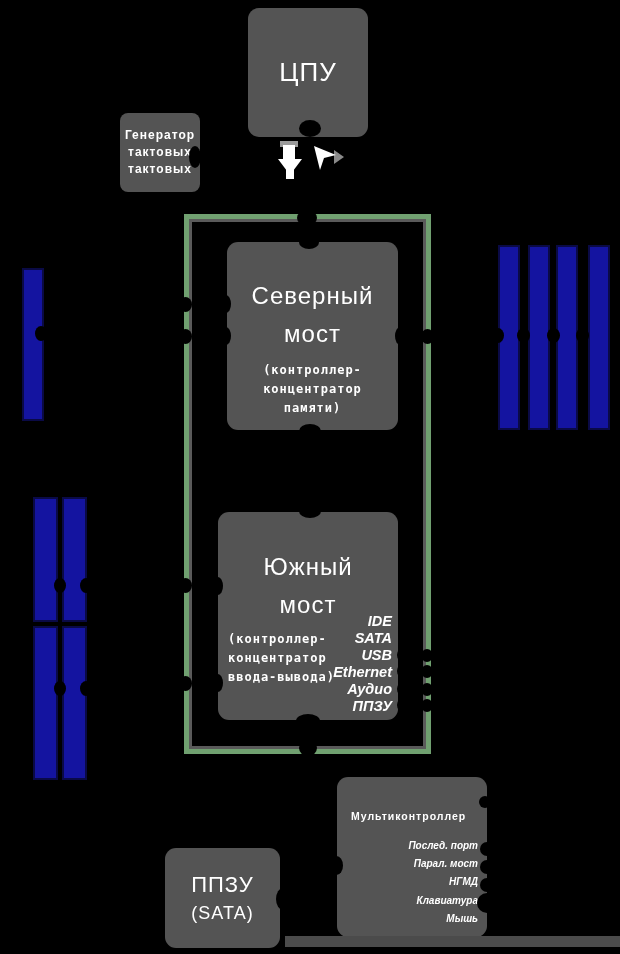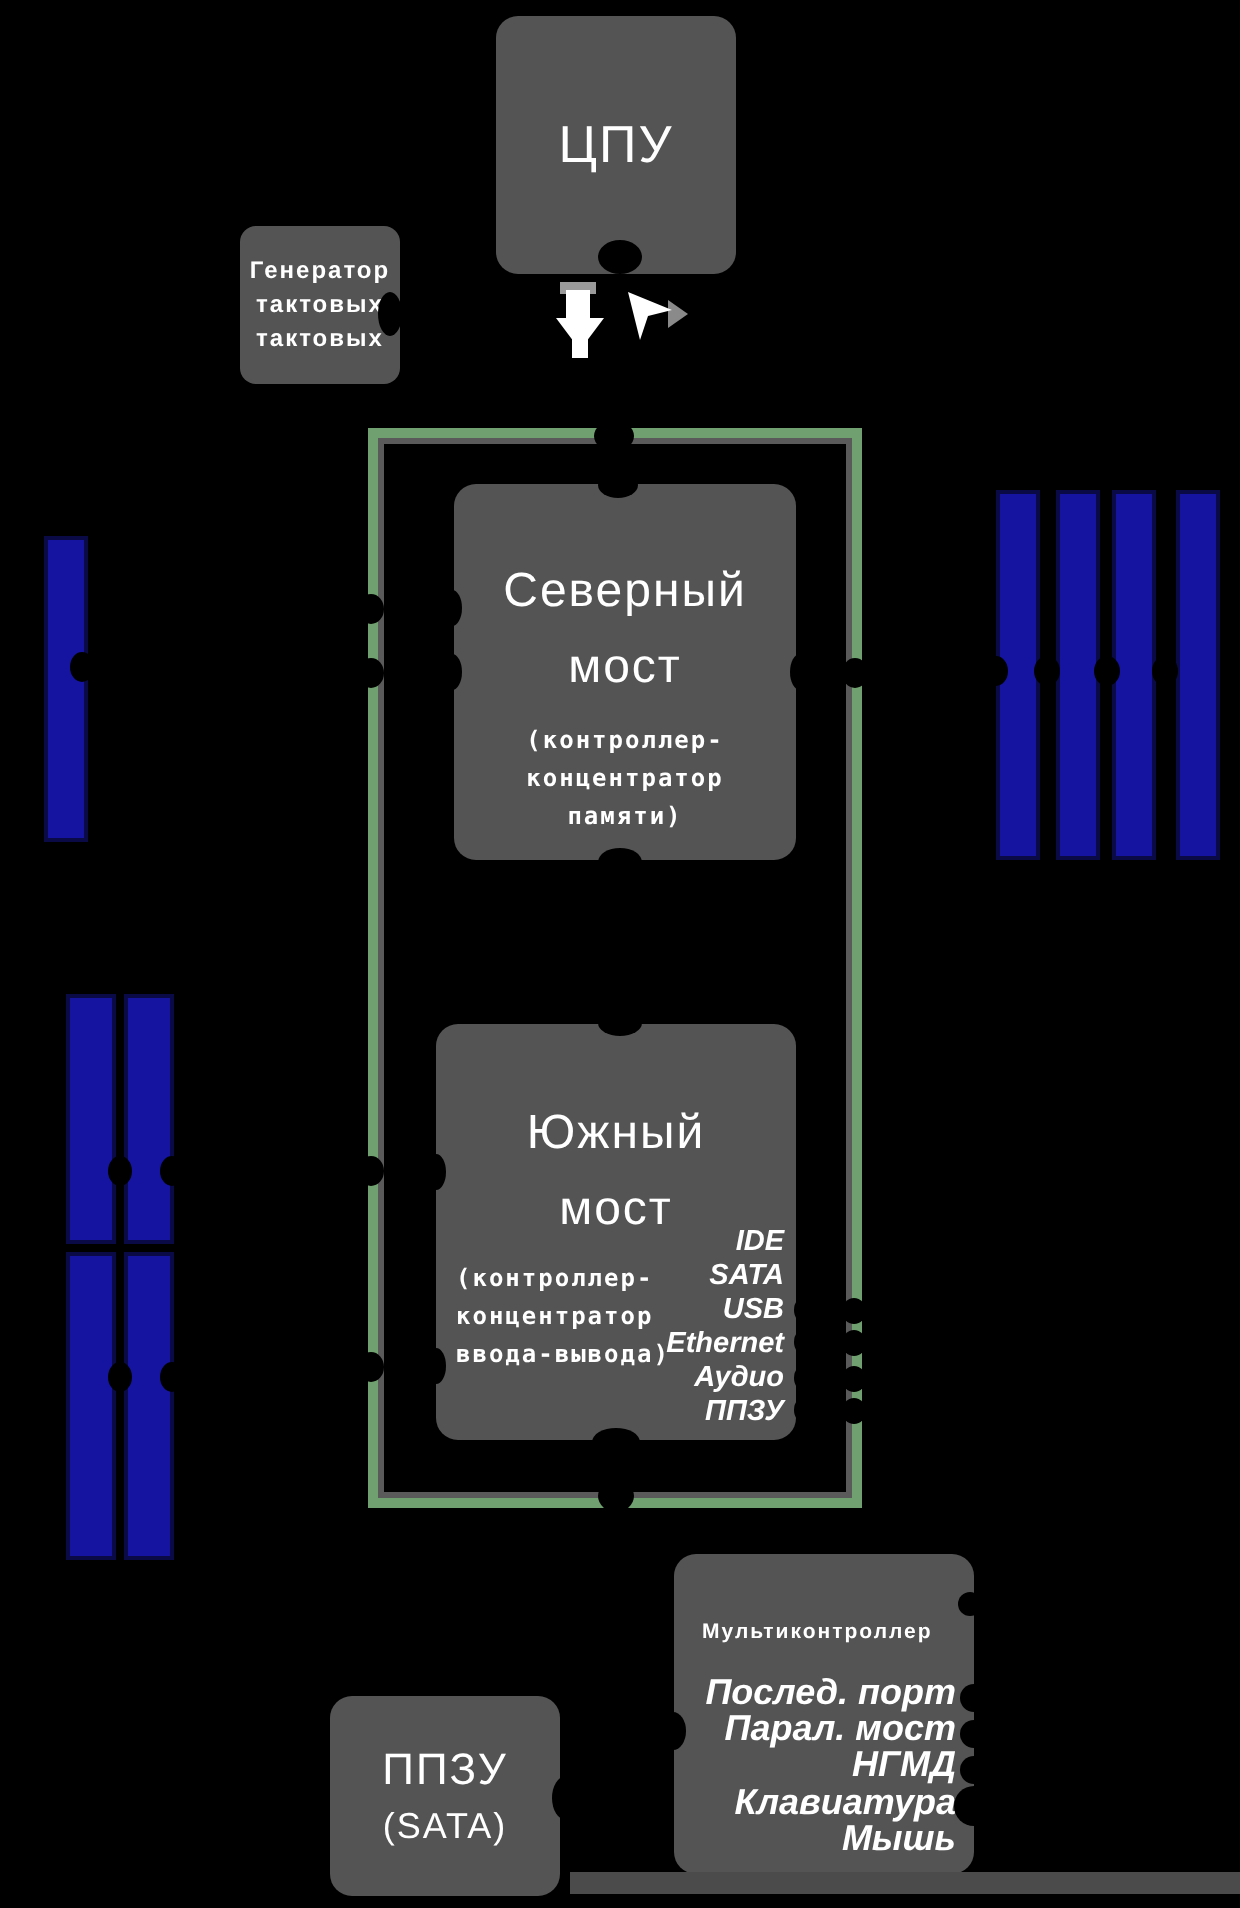--- a/index.html
+++ b/index.html
@@ -20,21 +20,21 @@
   .bump{position:absolute;background:var(--node-black);border-radius:50%;}
   .big{font-size:24px;line-height:38px;letter-spacing:1px;margin-top:22px;}
   .small-bold{font-family:"DejaVu Sans Mono",monospace;font-weight:bold;font-size:12px;
               line-height:19px;letter-spacing:1px;}
   .cpu-label{font-size:26px;letter-spacing:1px;}
   .clock{font-weight:bold;font-size:12px;line-height:17px;letter-spacing:1px;}
   .itlabels{position:absolute;right:6px;bottom:5px;text-align:right;
             font-style:italic;font-weight:bold;font-size:14.5px;line-height:17px;}
   .mc-title{position:absolute;left:14px;top:33px;font-weight:bold;font-size:10.5px;letter-spacing:1px;}
   .mc-ports{position:absolute;right:9px;top:60px;text-align:right;
-            font-style:italic;font-weight:bold;font-size:18px;line-height:18.2px;}
+            font-style:italic;font-weight:bold;font-size:10px;line-height:18.2px;}
   .bios-big{font-size:22px;line-height:30px;letter-spacing:1px;}
   .bios-small{font-size:18px;line-height:26px;letter-spacing:1px;}
   .strip{position:absolute;left:285px;top:936px;width:335px;height:11px;background:var(--bottom-strip);}
   .glyph{position:absolute;}
 </style>
 </head>
 <body>
 
 <div class="canvas">
 

